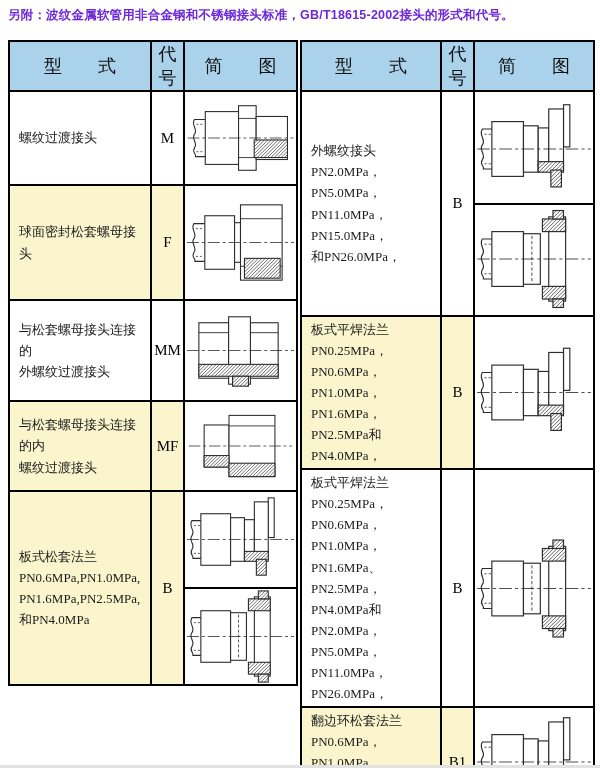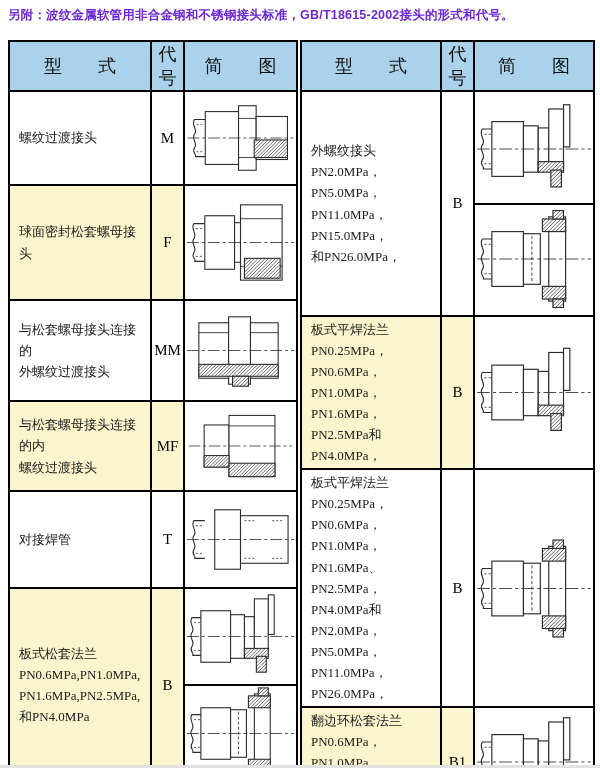--- a/index.html
+++ b/index.html
@@ -211,38 +211,20 @@
             <line x1="58" y1="78" x2="72" y2="64" stroke="#2b2b2b" stroke-width="0.7"></line>
             <line x1="61.5" y1="78" x2="75.5" y2="64" stroke="#2b2b2b" stroke-width="0.7"></line>
             <line x1="65" y1="78" x2="79" y2="64" stroke="#2b2b2b" stroke-width="0.7"></line>
             <line x1="68.5" y1="78" x2="82.5" y2="64" stroke="#2b2b2b" stroke-width="0.7"></line>
             <line x1="72" y1="78" x2="86" y2="64" stroke="#2b2b2b" stroke-width="0.7"></line>
             <line x1="75.5" y1="78" x2="89.5" y2="64" stroke="#2b2b2b" stroke-width="0.7"></line>
             <line x1="79" y1="78" x2="92" y2="65" stroke="#2b2b2b" stroke-width="0.7"></line>
             <line x1="82.5" y1="78" x2="92" y2="68.5" stroke="#2b2b2b" stroke-width="0.7"></line>
             <line x1="86" y1="78" x2="92" y2="72" stroke="#2b2b2b" stroke-width="0.7"></line>
             <line x1="89.5" y1="78" x2="92" y2="75.5" stroke="#2b2b2b" stroke-width="0.7"></line>
-            <line x1="2" y1="46" x2="110" y2="46" stroke="#2b2b2b" stroke-width="0.8" stroke-dasharray="12 3 3 3"></line>
-          </svg>
-    </td>
-  </tr>
-  <tr style="height:97px">
-    <td class="type">对接焊管</td>
-    <td class="code">T</td>
-    <td class="diag">
-      <svg style="height:93px" viewBox="0 0 112 92" preserveAspectRatio="xMidYMid meet">
-            <path d="M20,27 L9,27 C5,33 13,37 9,42 C5,47 13,51 9,56 C6,61 11,62 10,65 L20,65" fill="#ffffff" stroke="#2b2b2b" stroke-width="1.1"></path>
-            <line x1="11" y1="32" x2="18" y2="32" stroke="#2b2b2b" stroke-width="0.8" stroke-dasharray="2 2"></line>
-            <line x1="11" y1="60" x2="18" y2="60" stroke="#2b2b2b" stroke-width="0.8" stroke-dasharray="2 2"></line>
-            <rect x="30" y="16" width="26" height="60" fill="#ffffff" stroke="#2b2b2b" stroke-width="1.1"></rect>
-            <rect x="56" y="22" width="48" height="48" fill="#ffffff" stroke="#2b2b2b" stroke-width="1.1"></rect>
-            <line x1="60" y1="27" x2="72" y2="27" stroke="#2b2b2b" stroke-width="0.8" stroke-dasharray="2 2"></line>
-            <line x1="60" y1="65" x2="72" y2="65" stroke="#2b2b2b" stroke-width="0.8" stroke-dasharray="2 2"></line>
-            <line x1="88" y1="27" x2="100" y2="27" stroke="#2b2b2b" stroke-width="0.8" stroke-dasharray="2 2"></line>
-            <line x1="88" y1="65" x2="100" y2="65" stroke="#2b2b2b" stroke-width="0.8" stroke-dasharray="2 2"></line>
             <line x1="2" y1="46" x2="110" y2="46" stroke="#2b2b2b" stroke-width="0.8" stroke-dasharray="12 3 3 3"></line>
           </svg>
     </td>
   </tr>
   <tr style="height:186px">
     <td class="type hl">板式松套法兰
 PN0.6MPa,PN1.0MPa,
 PN1.6MPa,PN2.5MPa,
 和PN4.0MPa</td>
     <td class="code hl">B</td>

